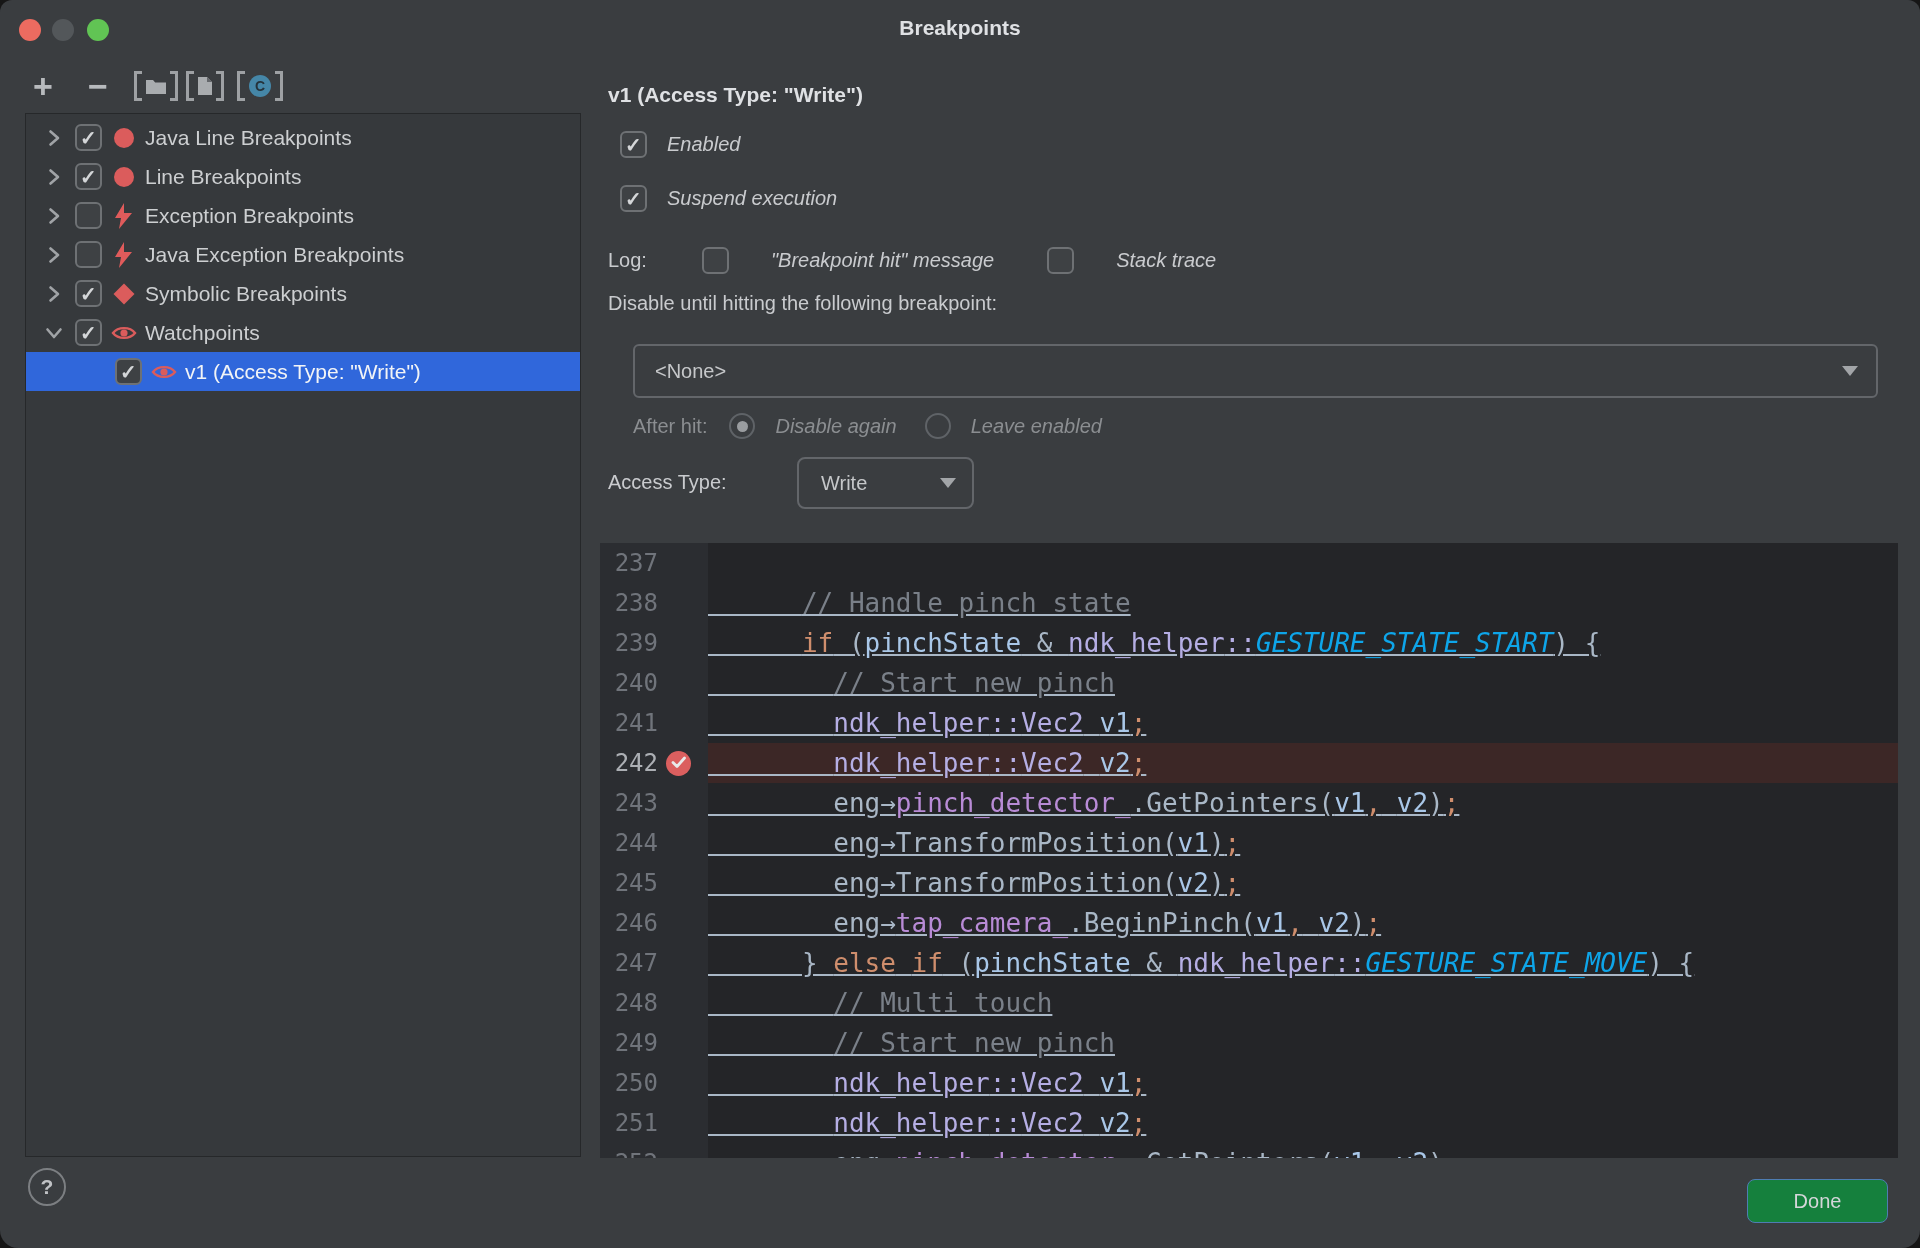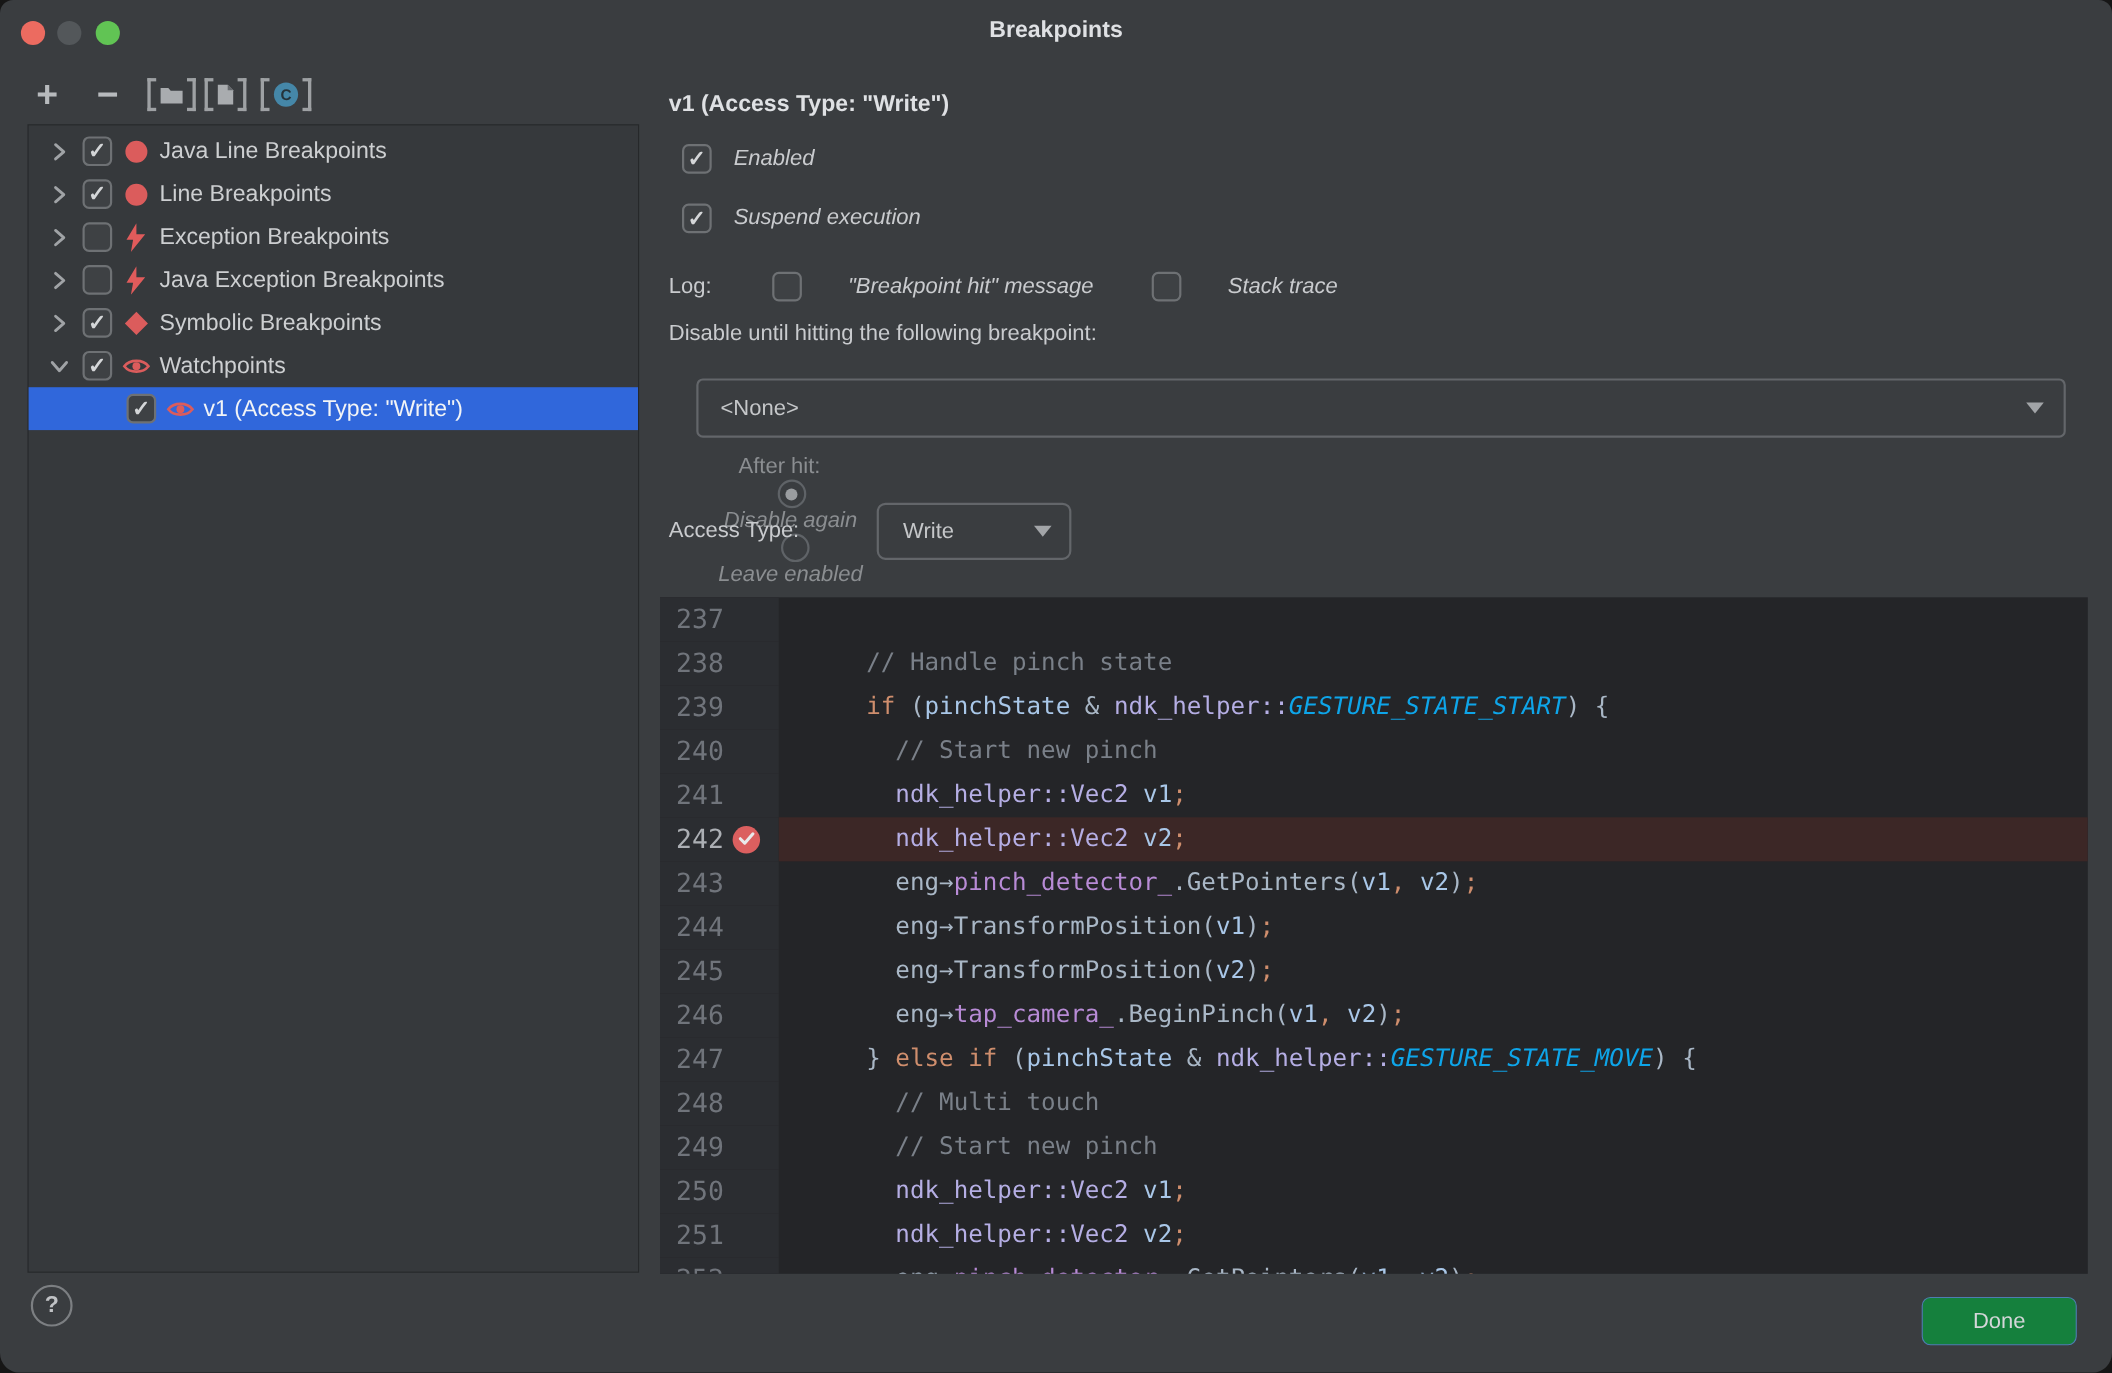--- a/index.html
+++ b/index.html
@@ -50,21 +50,21 @@
     display:flex;align-items:center;justify-content:center;}
   .radio .dot{display:none;width:11px;height:11px;border-radius:50%;background:#9A9DA0;}
   .radio.on .dot{display:block;}
   
   .codearea{position:absolute;left:600px;top:543px;width:1298px;height:615px;
     background:#242528;overflow:hidden;font-family:"DejaVu Sans Mono", monospace;}
   .crow{display:flex;height:40px;align-items:center;}
   .gcell{width:108px;height:40px;flex:none;background:#2B2D31;display:flex;align-items:center;}
   .lnum{width:58px;text-align:right;color:#70747B;font-size:24px;flex:none;}
   .gicon{width:40px;display:flex;align-items:center;justify-content:center;}
-  .lcell{flex:1;height:40px;line-height:40px;font-size:22px;white-space:pre;color:#A9B7C6;}
+  .lcell{flex:1;height:40px;line-height:40px;font-size:26px;white-space:pre;color:#A9B7C6;text-decoration:underline;}
   .crow.bp .lcell{background:#3C2726;}
   .crow.bp .lnum{color:#ACAFB4;}
   .t-plain{color:#A9B7C6}.t-comment{color:#7A8089}.t-kw{color:#CF8E6D}
   .t-ns{color:#B5AEE4}.t-const{color:#0ea5e9;font-style:italic}
   .t-field{color:#B88BD6}.t-var{color:#A9C7E8}.t-semi{color:#CF8E6D}
   
   .helpbtn{position:absolute;left:28px;top:1168px;width:38px;height:38px;border-radius:50%;
     border:2px solid #7C7F82;color:#C0C2C5;font-size:21px;font-weight:bold;
     display:flex;align-items:center;justify-content:center;}
   .donebtn{position:absolute;left:1747px;top:1179px;width:141px;height:44px;border-radius:8px;
@@ -218,21 +218,21 @@
     <span class="lbl">Stack trace</span>
   </div>
 
   <div class="row" style="left:608px;top:292px;">Disable until hitting the following breakpoint:</div>
 
   <div class="combo" style="left:633px;top:344px;width:1245px;height:54px;">
     <span class="val">&lt;None&gt;</span>
     <span class="arrow"></span>
   </div>
 
-  <div class="row dim" style="left:633px;top:413px;flex-direction:column;" id="afterhit">
+  <div class="row dim" style="left:633px;top:413px;" id="afterhit">
     <span>After hit:</span>
   <span class="radio on" style="margin-left: 22px;">
         <span class="dot"></span>
       </span>
       <span class="lbl">Disable again</span>
       <span class="radio" style="margin-left: 28px;"></span>
       <span class="lbl">Leave enabled</span>
     </div>
 
   <div class="row" style="left:608px;top:471px;">Access Type:</div>

